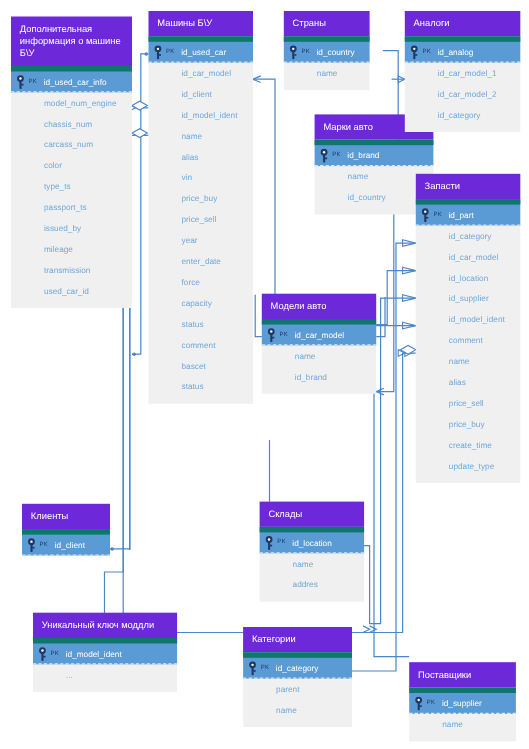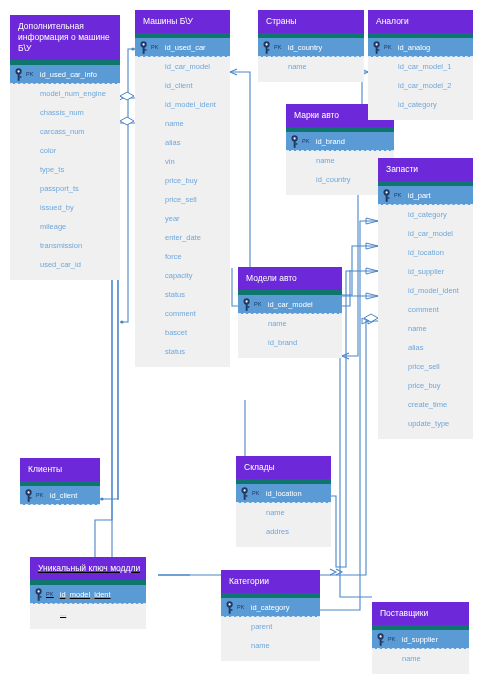--- a/index.html
+++ b/index.html
@@ -164,21 +164,21 @@
           <div class="attr">year</div>
           <div class="attr">enter_date</div>
           <div class="attr">force</div>
           <div class="attr">capacity</div>
           <div class="attr">status</div>
           <div class="attr">comment</div>
           <div class="attr">bascet</div>
           <div class="attr">status</div>
         </div>
       </div>
-      <div class="entity" style="left: 258px; top: 10px; width: 106px;">
+      <div class="entity" style="left: 258px; top: 10px; width: 78px;">
         <div class="ent-title">Страны</div>
         <div class="ent-pk">
           <span class="keyicon">
             <svg width="11" height="13" viewBox="0 0 11 13">
               <circle cx="3.6" cy="3.4" r="3.1" fill="#1f3864"></circle>
               <circle cx="3.6" cy="3.4" r="1.1" fill="#ffffff"></circle>
               <rect x="2.7" y="5.6" width="1.9" height="7.2" fill="#1f3864"></rect>
               <rect x="4.4" y="8.2" width="2.0" height="1.5" fill="#1f3864"></rect>
             </svg>
           </span>
@@ -303,21 +303,21 @@
             </svg>
           </span>
           <span class="pklabel">PK</span>
           <span class="pkname">id_location</span>
         </div>
         <div class="ent-body">
           <div class="attr">name</div>
           <div class="attr">addres</div>
         </div>
       </div>
-      <div class="entity" style="left: 30px; top: 557px; width: 116px; text-decoration: underline;">
+      <div class="entity" style="left: 30px; top: 557px; width: 131px;">
         <div class="ent-title">Уникальный ключ моддли</div>
         <div class="ent-pk">
           <span class="keyicon">
             <svg width="11" height="13" viewBox="0 0 11 13">
               <circle cx="3.6" cy="3.4" r="3.1" fill="#1f3864"></circle>
               <circle cx="3.6" cy="3.4" r="1.1" fill="#ffffff"></circle>
               <rect x="2.7" y="5.6" width="1.9" height="7.2" fill="#1f3864"></rect>
               <rect x="4.4" y="8.2" width="2.0" height="1.5" fill="#1f3864"></rect>
             </svg>
           </span>

